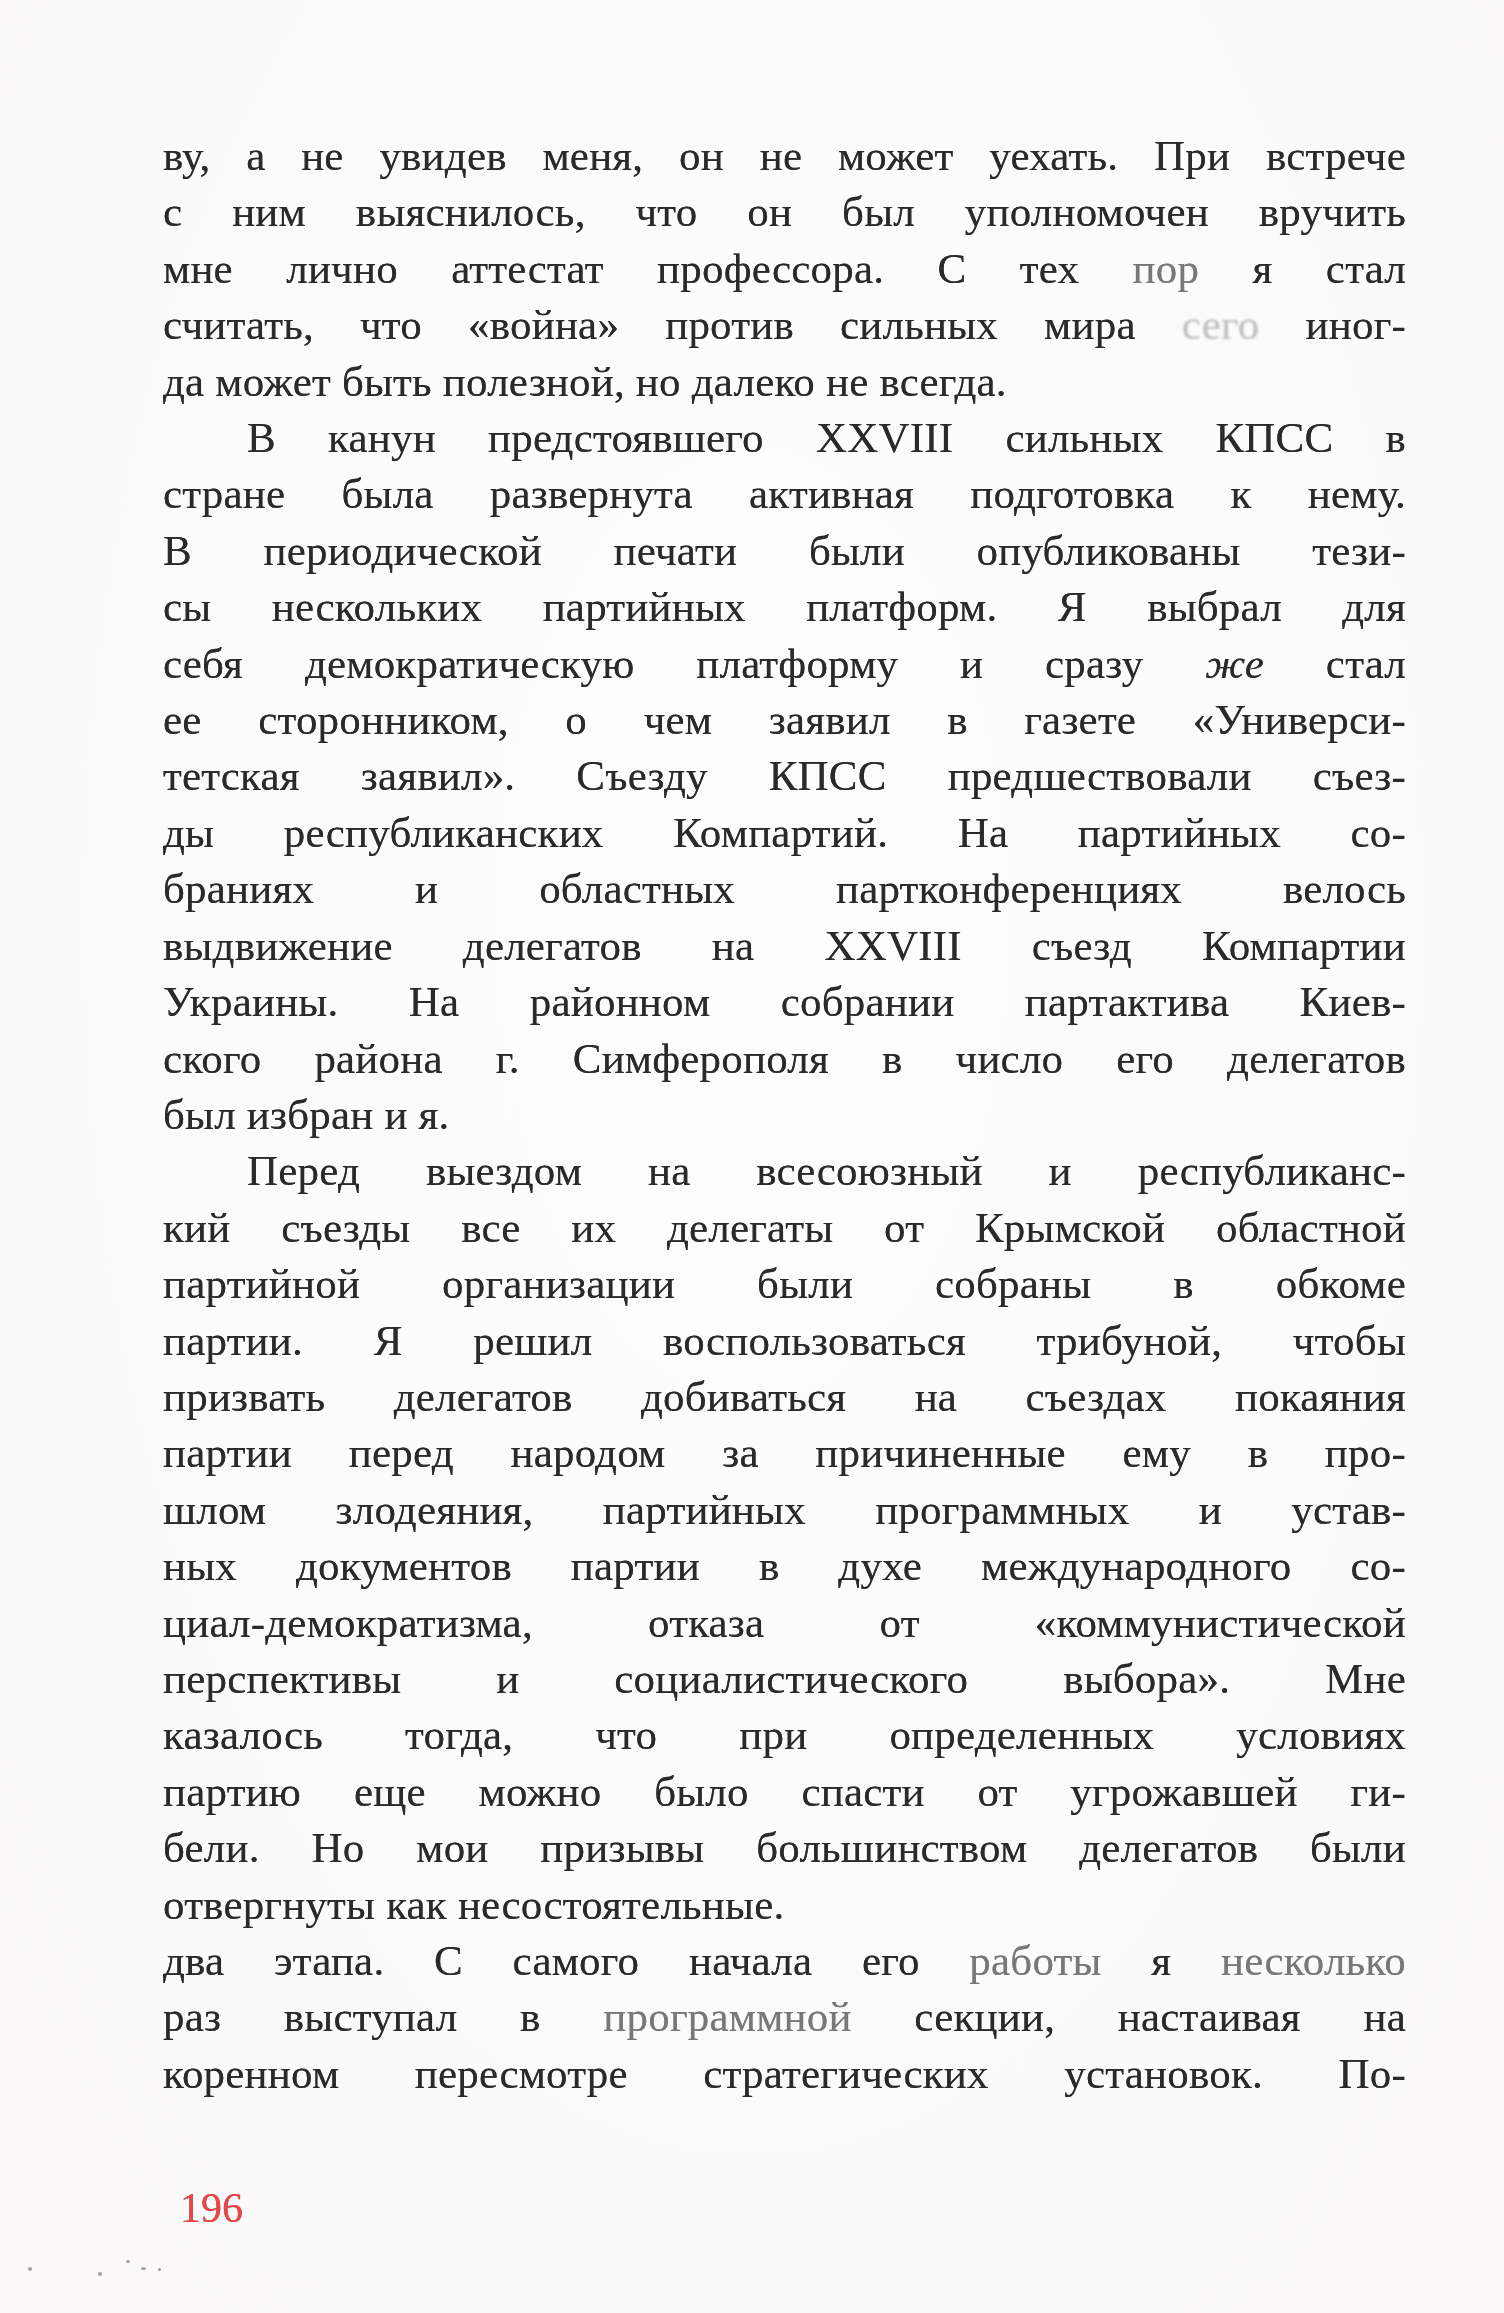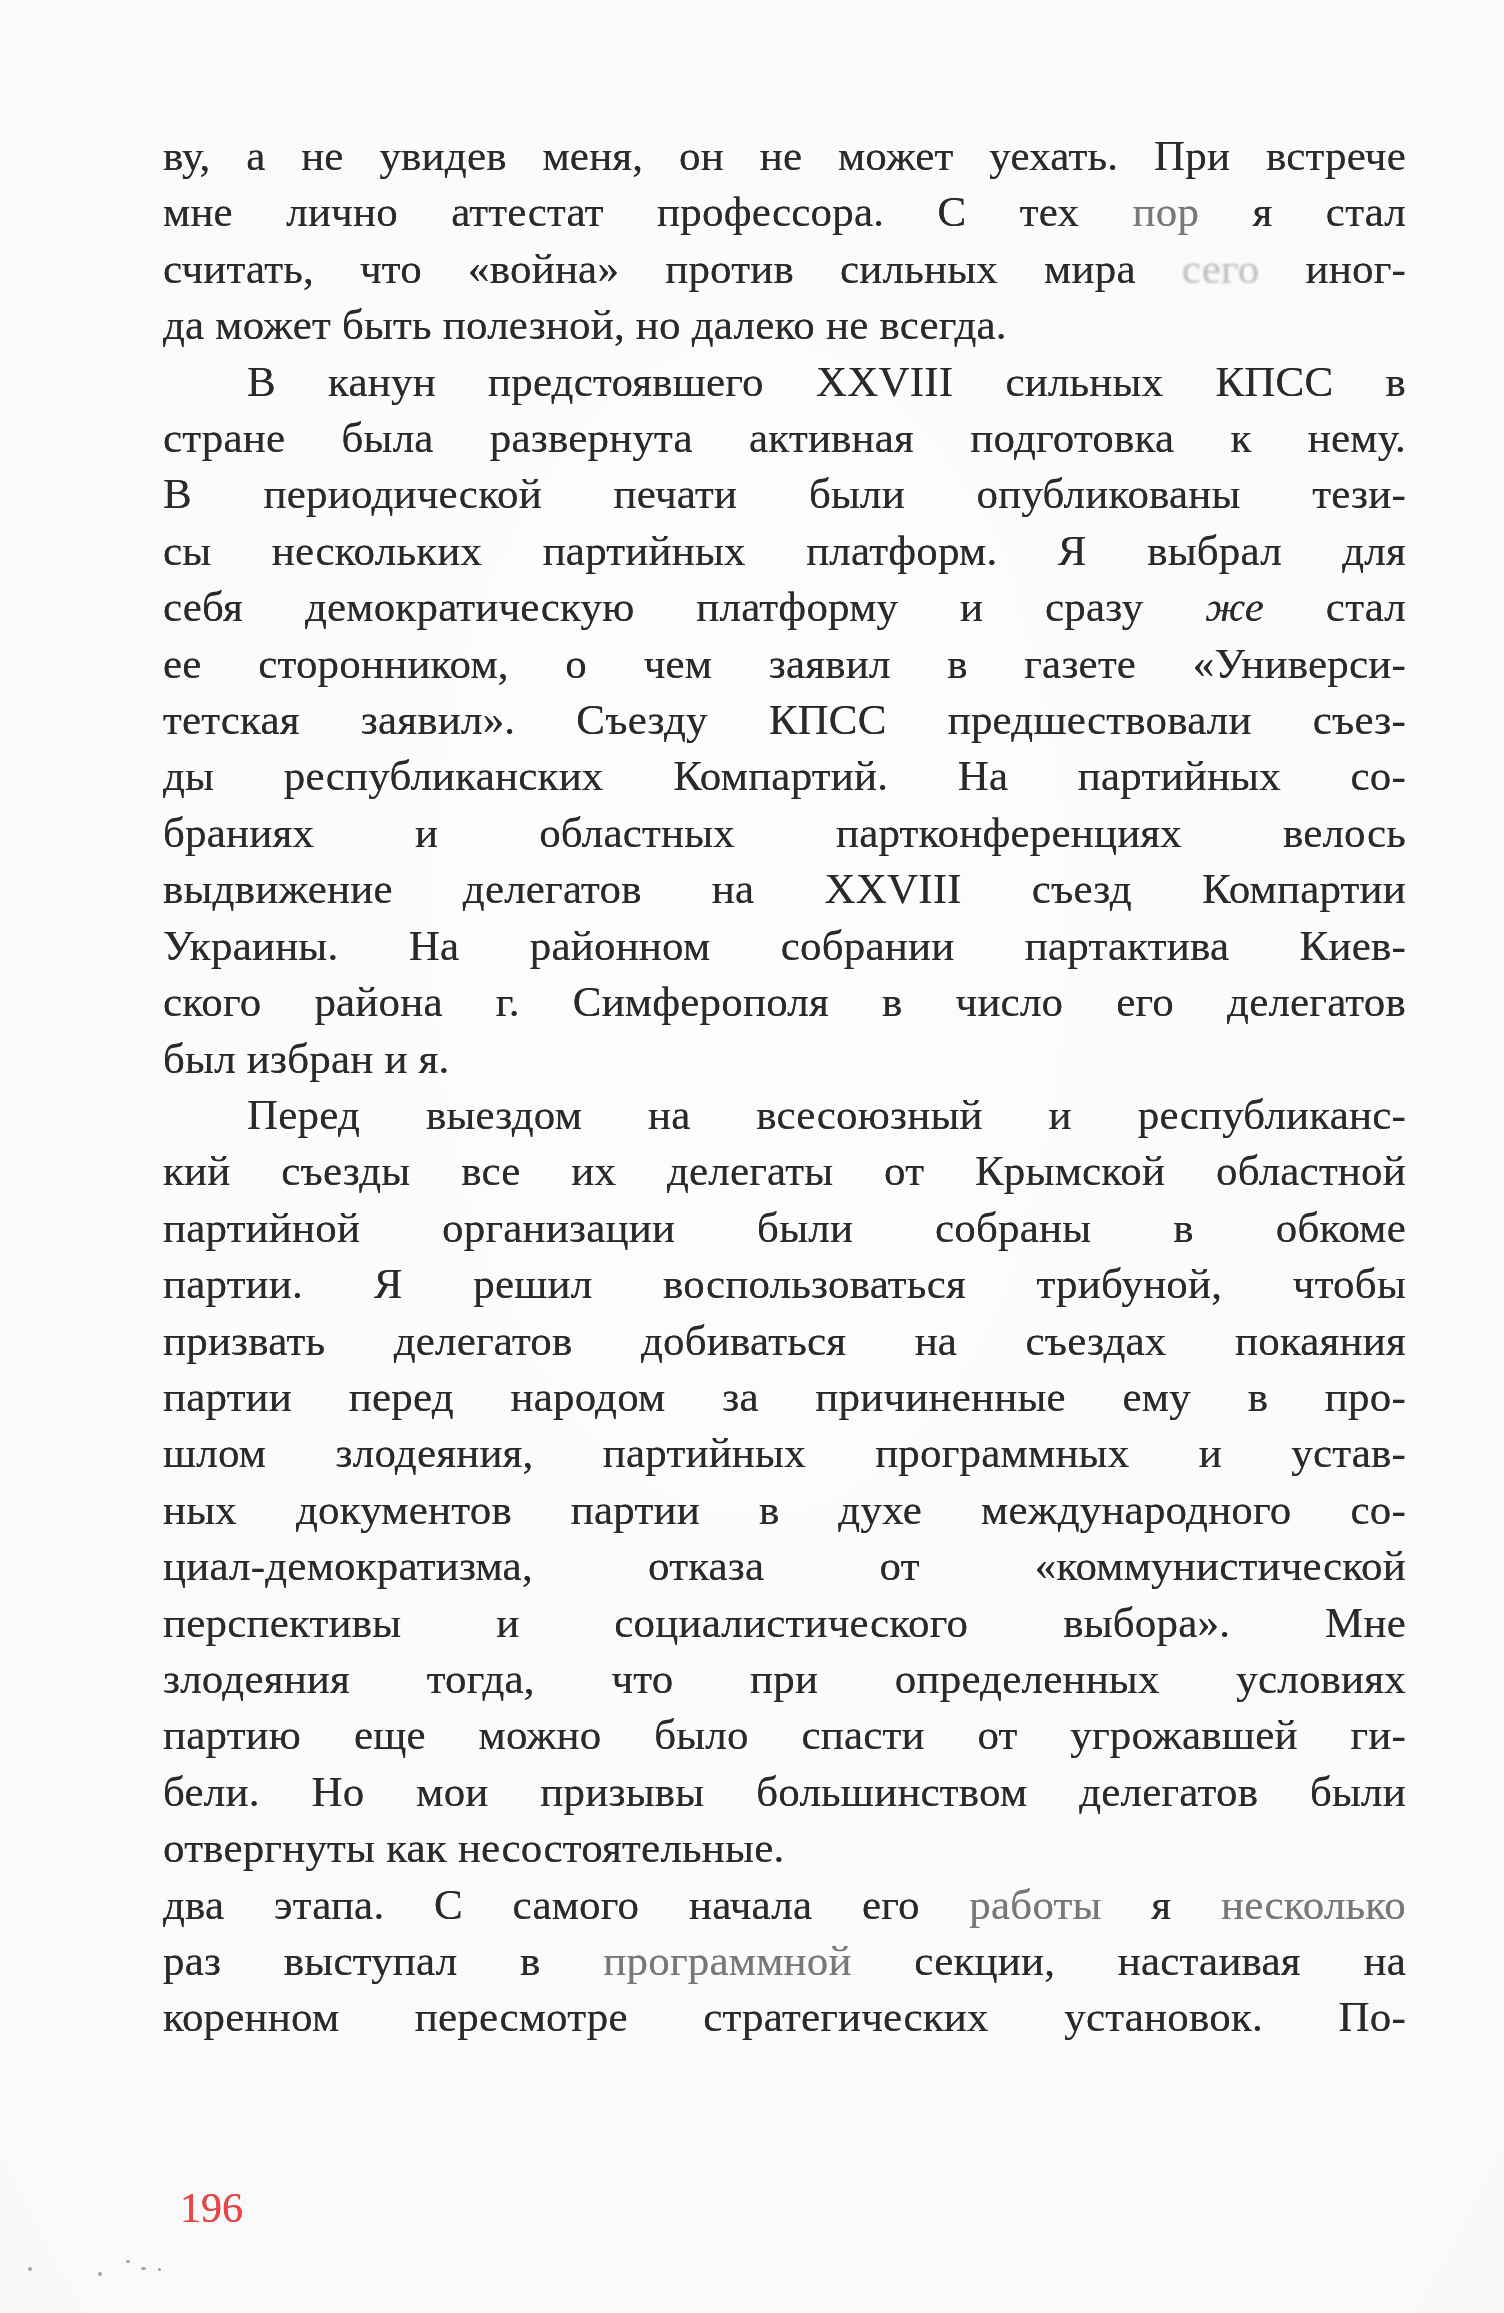--- a/index.html
+++ b/index.html
@@ -75,20 +75,21 @@
   .sp4 { left: 141px; top: 2267px; width: 5px; height: 3px; }
   .sp5 { left: 158px; top: 2268px; width: 3px; height: 3px; }
 </style>
 </head>
 <body>
 
 <div class="paper"></div>
 
 <div class="text-block">
     <div class="line"><span class="run">ву, а не увидев меня, он не может уехать. При встрече</span></div>
+    <div class="line"><span class="run">с ним выяснилось, что он был уполномочен вручить</span></div>
     <div class="line"><span class="run">мне лично аттестат профессора. С тех </span><span class="run faded-light">пор</span><span class="run"> я стал</span></div>
     <div class="line"><span class="run">считать, что «война» против сильных мира </span><span class="run faded-strong">сего</span><span class="run"> иног-</span></div>
     <div class="line no-just"><span class="run">да может быть полезной, но далеко не всегда.</span></div>
     <div class="line indent"><span class="run">В канун предстоявшего XXVIII сильных КПСС в</span></div>
     <div class="line"><span class="run">стране была развернута активная подготовка к нему.</span></div>
     <div class="line"><span class="run">В периодической печати были опубликованы тези-</span></div>
     <div class="line"><span class="run">сы нескольких партийных платформ. Я выбрал для</span></div>
     <div class="line"><span class="run">себя демократическую платформу и сразу </span><span class="run italic">же</span><span class="run"> стал</span></div>
     <div class="line"><span class="run">ее сторонником, о чем заявил в газете «Универси-</span></div>
     <div class="line"><span class="run">тетская заявил». Съезду КПСС предшествовали съез-</span></div>
@@ -101,21 +102,21 @@
     <div class="line indent"><span class="run">Перед выездом на всесоюзный и республиканс-</span></div>
     <div class="line"><span class="run">кий съезды все их делегаты от Крымской областной</span></div>
     <div class="line"><span class="run">партийной организации были собраны в обкоме</span></div>
     <div class="line"><span class="run">партии. Я решил воспользоваться трибуной, чтобы</span></div>
     <div class="line"><span class="run">призвать делегатов добиваться на съездах покаяния</span></div>
     <div class="line"><span class="run">партии перед народом за причиненные ему в про-</span></div>
     <div class="line"><span class="run">шлом злодеяния, партийных программных и устав-</span></div>
     <div class="line"><span class="run">ных документов партии в духе международного со-</span></div>
     <div class="line"><span class="run">циал-демократизма, отказа от «коммунистической</span></div>
     <div class="line"><span class="run">перспективы и социалистического выбора». Мне</span></div>
-    <div class="line"><span class="run">злодеяния тогда, что при определенных условиях</span></div>
+    <div class="line"><span class="run">казалось тогда, что при определенных условиях</span></div>
     <div class="line"><span class="run">партию еще можно было спасти от угрожавшей ги-</span></div>
     <div class="line"><span class="run">бели. Но мои призывы большинством делегатов были</span></div>
     <div class="line no-just"><span class="run">отвергнуты как несостоятельные.</span></div>
     <div class="line"><span class="run">два этапа. С самого начала его </span><span class="run faded-light">работы</span><span class="run"> я </span><span class="run faded-light">несколько</span></div>
     <div class="line"><span class="run">раз выступал в </span><span class="run faded-light">программной</span><span class="run"> секции, настаивая на</span></div>
     <div class="line"><span class="run">коренном пересмотре стратегических установок. По-</span></div>
   </div>
 
 <div class="page-number">196</div>
 

